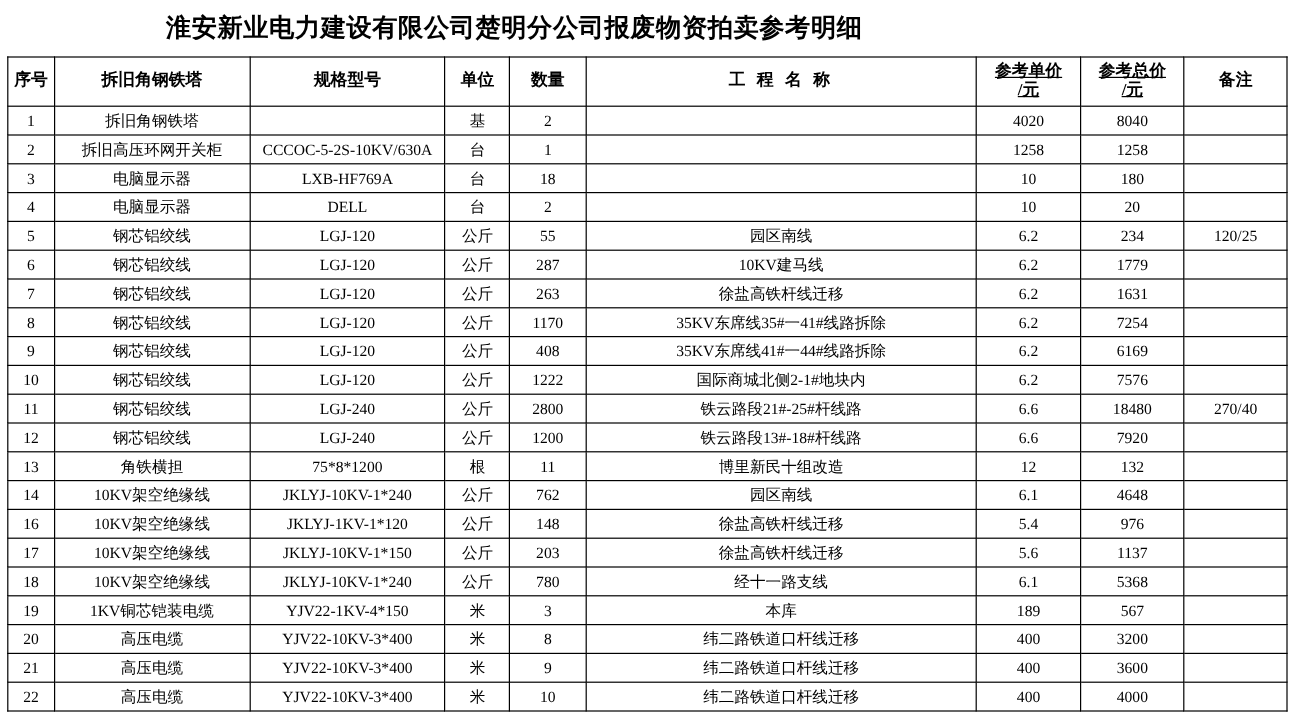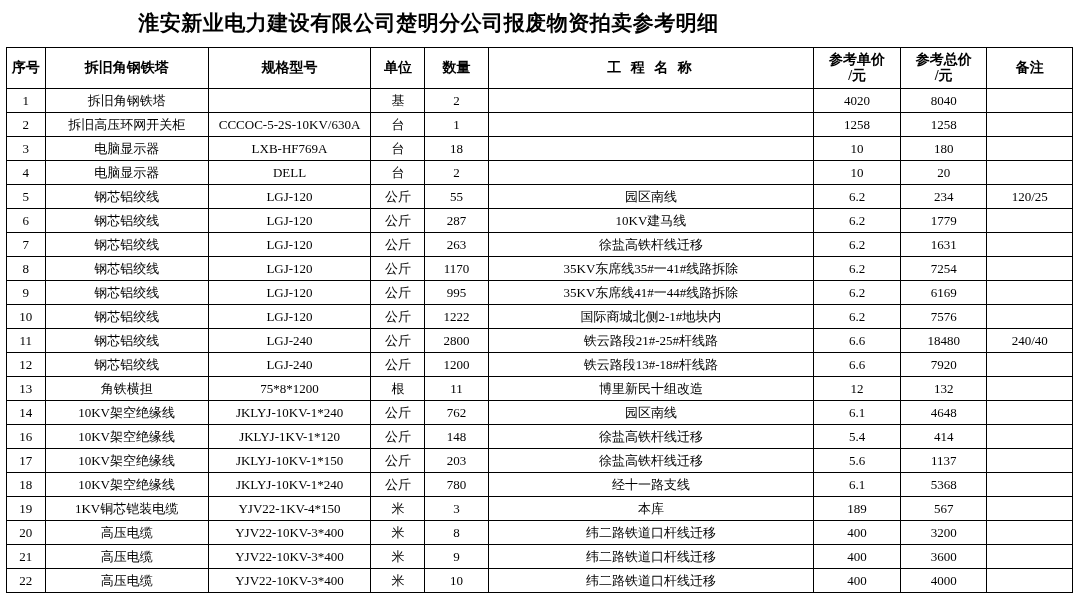--- a/index.html
+++ b/index.html
@@ -46,20 +46,21 @@
     white-space: nowrap;
   }
   table.sheet thead th {
     font-weight: bold;
     font-size: 14px;
     height: 40px;
   }
   .hdr-two-line {
     display: block;
     line-height: 1.15;
+    text-decoration: underline;
   }
   .hdr-two-line .l1 { display: block; }
   .hdr-two-line .l2 { display: block; }
   .spaced {
     letter-spacing: 3px;
   }
   .cell-num { font-family: "Liberation Serif", "DejaVu Serif", serif; }
   col.c0 { width: 38px; }
   col.c1 { width: 160px; }
   col.c2 { width: 160px; }
@@ -199,21 +200,21 @@
           <td>35KV东席线35#一41#线路拆除</td>
           <td class="cell-num">6.2</td>
           <td class="cell-num">7254</td>
           <td class="cell-num"></td>
         </tr>
         <tr>
           <td class="cell-num">9</td>
           <td>钢芯铝绞线</td>
           <td class="cell-num">LGJ-120</td>
           <td>公斤</td>
-          <td class="cell-num">995</td>
+          <td class="cell-num">408</td>
           <td>35KV东席线41#一44#线路拆除</td>
           <td class="cell-num">6.2</td>
           <td class="cell-num">6169</td>
           <td class="cell-num"></td>
         </tr>
         <tr>
           <td class="cell-num">10</td>
           <td>钢芯铝绞线</td>
           <td class="cell-num">LGJ-120</td>
           <td>公斤</td>
@@ -225,21 +226,21 @@
         </tr>
         <tr>
           <td class="cell-num">11</td>
           <td>钢芯铝绞线</td>
           <td class="cell-num">LGJ-240</td>
           <td>公斤</td>
           <td class="cell-num">2800</td>
           <td>铁云路段21#-25#杆线路</td>
           <td class="cell-num">6.6</td>
           <td class="cell-num">18480</td>
-          <td class="cell-num">240/40</td>
+          <td class="cell-num">270/40</td>
         </tr>
         <tr>
           <td class="cell-num">12</td>
           <td>钢芯铝绞线</td>
           <td class="cell-num">LGJ-240</td>
           <td>公斤</td>
           <td class="cell-num">1200</td>
           <td>铁云路段13#-18#杆线路</td>
           <td class="cell-num">6.6</td>
           <td class="cell-num">7920</td>
@@ -268,21 +269,21 @@
           <td class="cell-num"></td>
         </tr>
         <tr>
           <td class="cell-num">16</td>
           <td>10KV架空绝缘线</td>
           <td class="cell-num">JKLYJ-1KV-1*120</td>
           <td>公斤</td>
           <td class="cell-num">148</td>
           <td>徐盐高铁杆线迁移</td>
           <td class="cell-num">5.4</td>
-          <td class="cell-num">414</td>
+          <td class="cell-num">976</td>
           <td class="cell-num"></td>
         </tr>
         <tr>
           <td class="cell-num">17</td>
           <td>10KV架空绝缘线</td>
           <td class="cell-num">JKLYJ-10KV-1*150</td>
           <td>公斤</td>
           <td class="cell-num">203</td>
           <td>徐盐高铁杆线迁移</td>
           <td class="cell-num">5.6</td>

